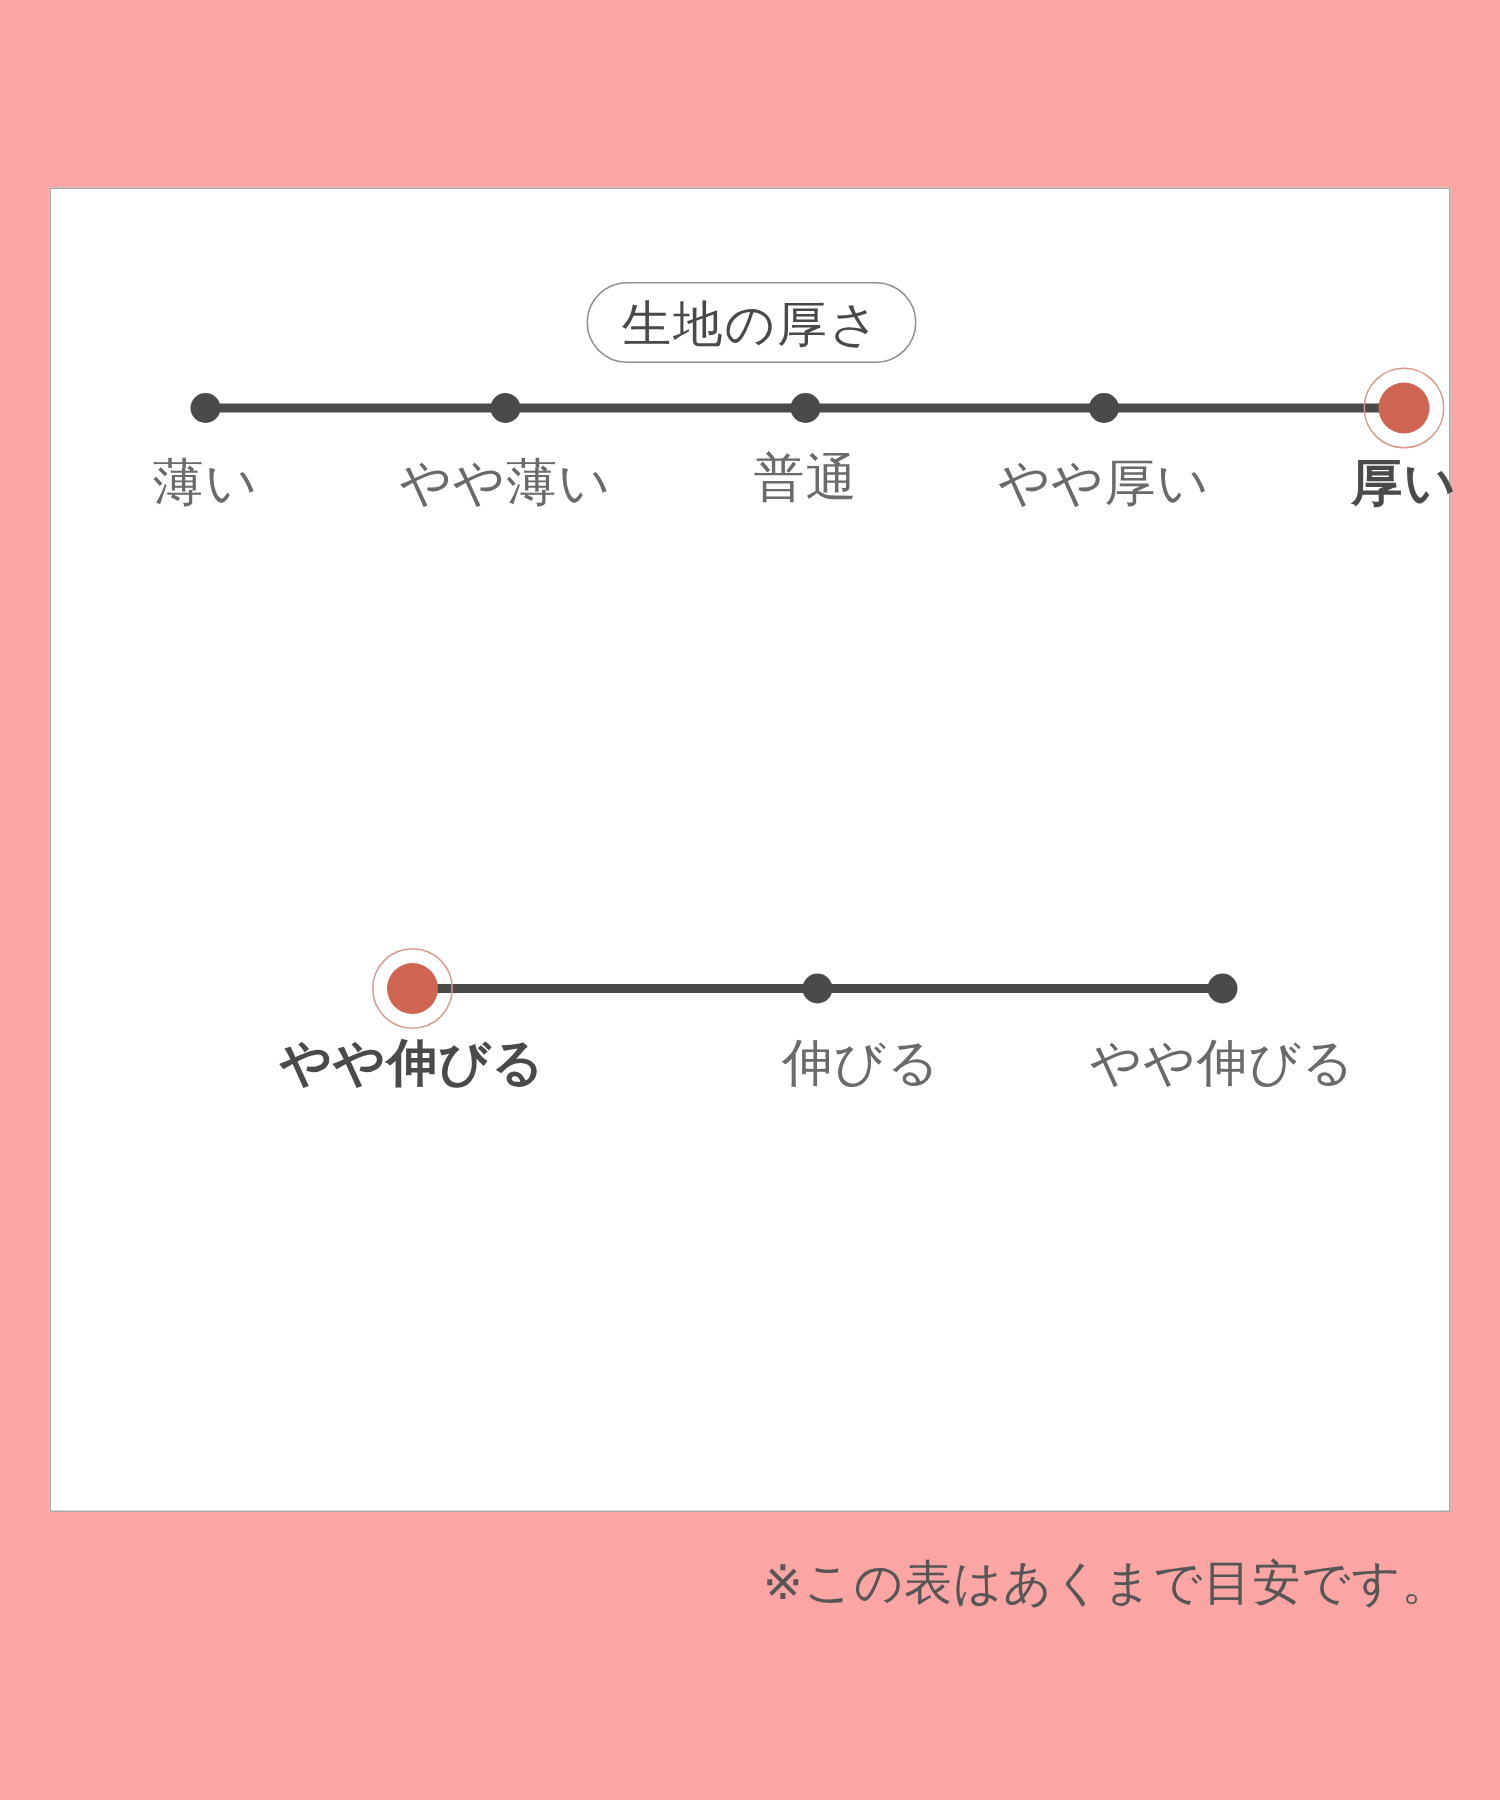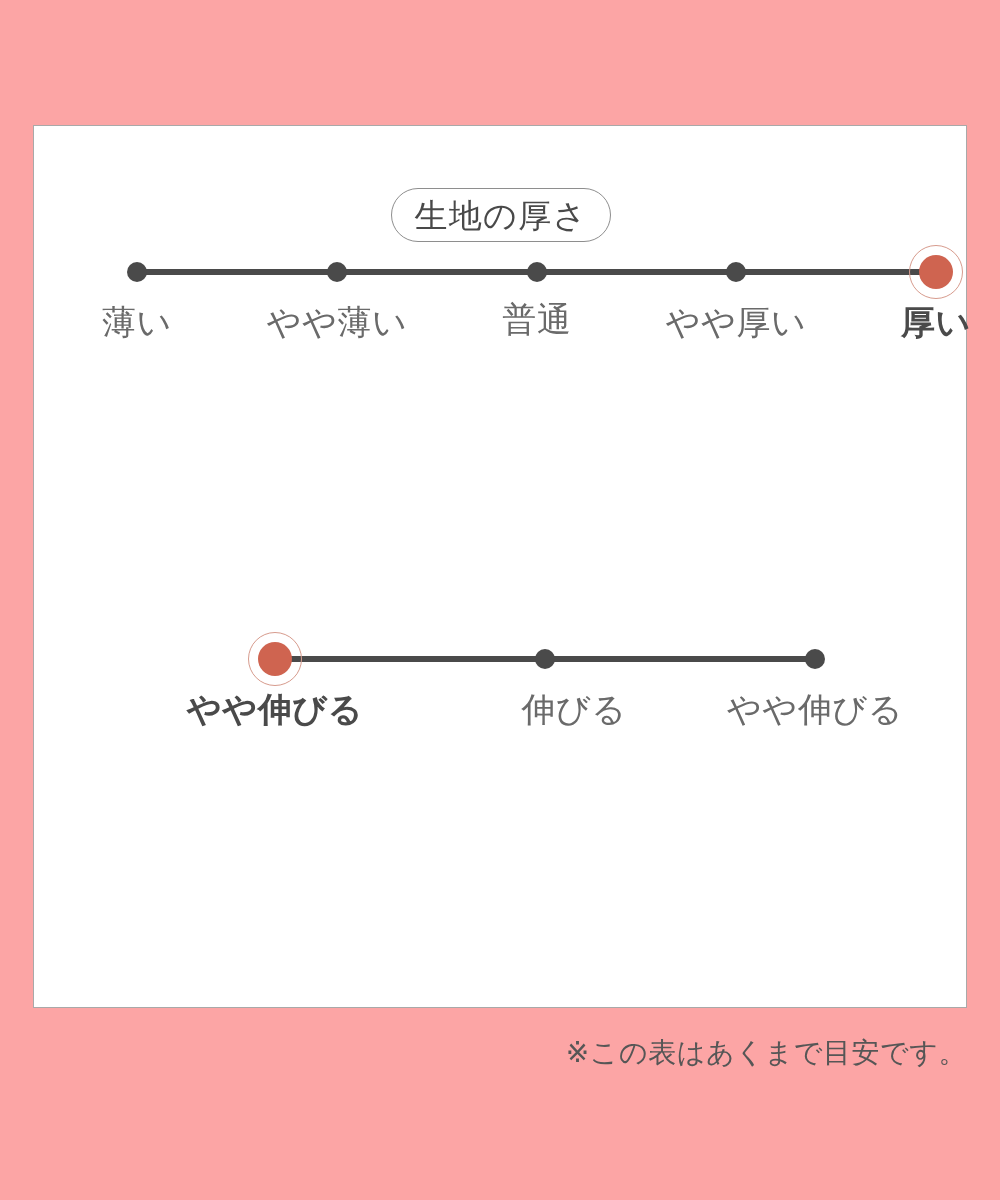--- a/index.html
+++ b/index.html
@@ -128,21 +128,21 @@
   .tick-label.active {
     font-weight: bold;
     color: #4a4a4a;
   }
 
   
   .footnote {
     position: absolute;
     right: 33px;
     top: 1034px;
-    font-size: 28px;
+    font-size: 32px;
     letter-spacing: 0.02em;
     color: #565656;
     white-space: nowrap;
   }
 </style>
 </head>
 <body>
 
 <div id="page">
 

